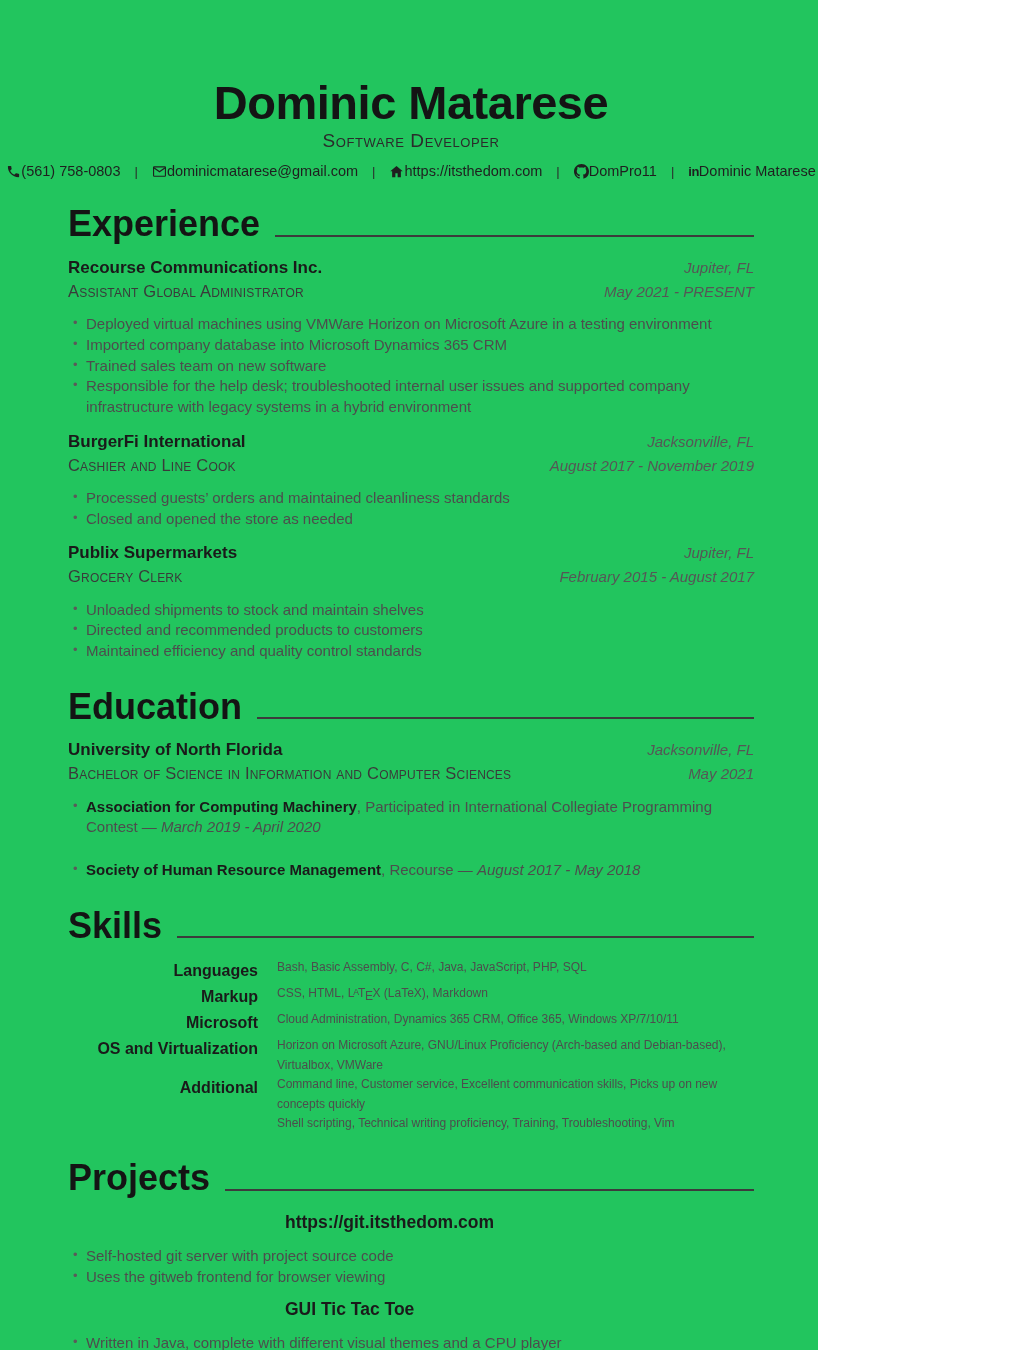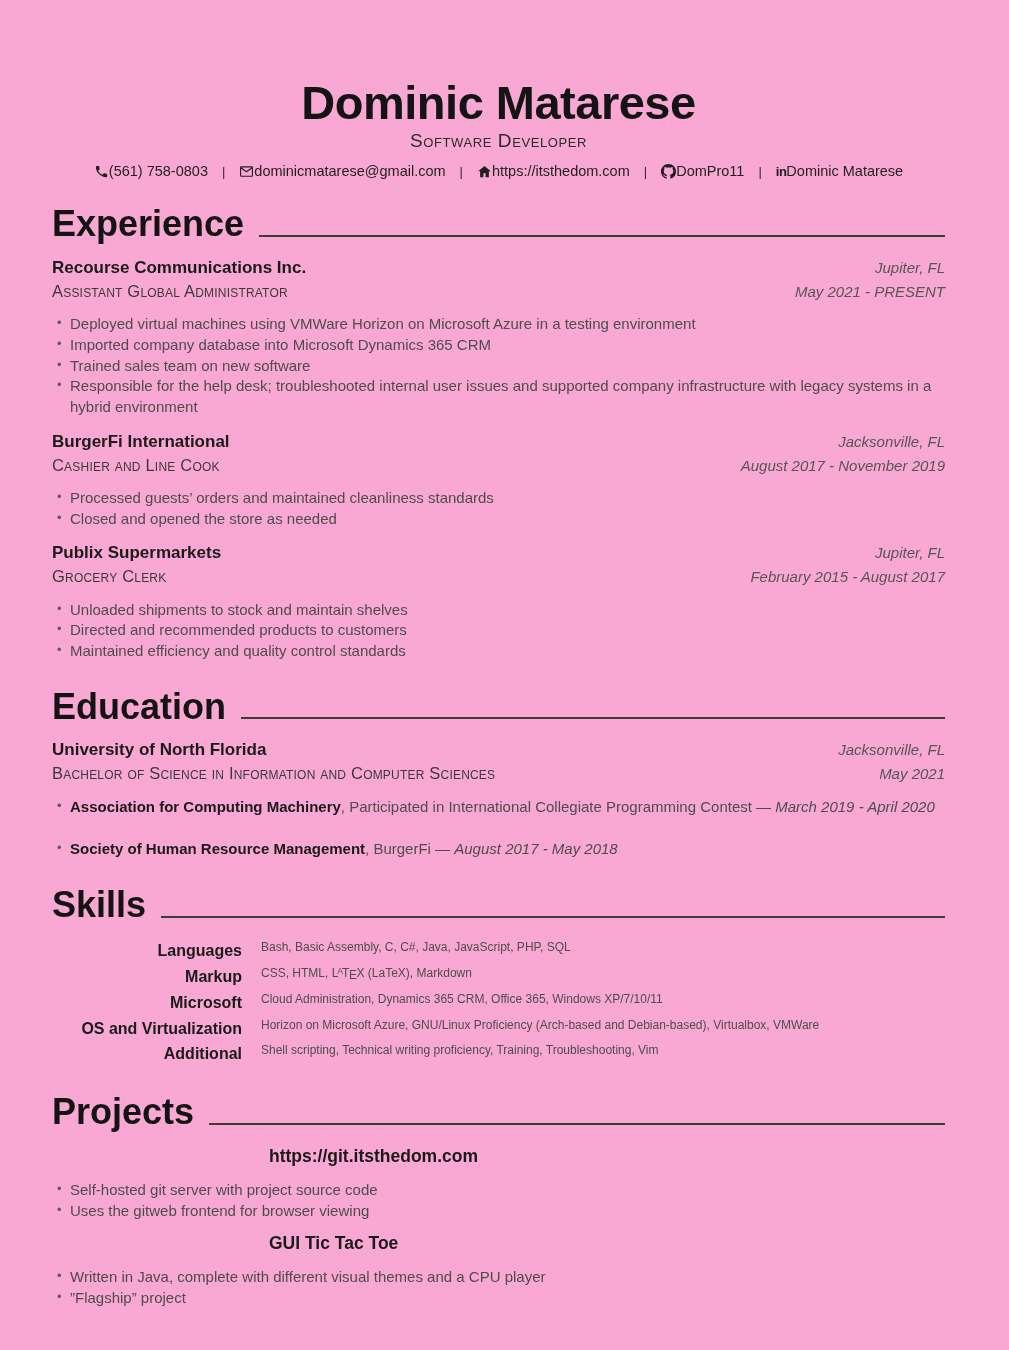--- a/index.html
+++ b/index.html
@@ -1,19 +1,19 @@
 <!DOCTYPE html>
 <html><head>
 <meta charset="utf-8">
 <style>
   html,body{margin:0;padding:0;background:#ffffff;}
   .page{
-    width:1009px;height:1350px;box-sizing:border-box;
-    background:#f9a8d4;
-    padding:78px 64px 30px 52px;
+    width:818px;height:1350px;box-sizing:border-box;
+    background:#22c55e;
+    padding:78px 64px 30px 68px;
     font-family:"Liberation Sans","DejaVu Sans",sans-serif;
     color:#4d4d4d;
     overflow:hidden;
   }
   
   .hdr{text-align:center;}
   .name{font-size:47px;font-weight:700;color:#141414;line-height:1.05;letter-spacing:-.5px;margin:0;}
   .subtitle{font-variant:small-caps;font-size:19px;color:#2b2b2b;letter-spacing:.6px;margin-top:3px;}
   .contact{display:flex;justify-content:center;align-items:center;font-size:14.5px;color:#1f1f1f;margin-top:11px;white-space:nowrap;}
   .contact .item{display:inline-flex;align-items:center;}
@@ -171,21 +171,21 @@
     </div>
     <div class="row2">
       <span class="role">Bachelor of Science in Information and Computer Sciences</span>
       <span class="dates">May 2021</span>
     </div>
     <ul class="bullets">
       <li>
         <span class="club-lead">Association for Computing Machinery</span><span>, Participated in International Collegiate Programming Contest — </span><span class="club-date">March 2019 - April 2020</span>
       </li>
       <li class="club-gap">
-        <span class="club-lead">Society of Human Resource Management</span><span>, BurgerFi — </span><span class="club-date">August 2017 - May 2018</span>
+        <span class="club-lead">Society of Human Resource Management</span><span>, Recourse — </span><span class="club-date">August 2017 - May 2018</span>
       </li>
     </ul>
   </div>
 
   <div class="sec-head">
     <h2>Skills</h2>
     <div class="rule"></div>
   </div>
 
   <div class="skills">
@@ -201,20 +201,21 @@
       <span class="skill-label">Microsoft</span>
       <span class="skill-value">Cloud Administration, Dynamics 365 CRM, Office 365, Windows XP/7/10/11</span>
     </div>
     <div class="skill-row">
       <span class="skill-label">OS and Virtualization</span>
       <span class="skill-value">Horizon on Microsoft Azure, GNU/Linux Proficiency (Arch-based and Debian-based), Virtualbox, VMWare</span>
     </div>
     <div class="skill-row">
       <span class="skill-label">Additional</span>
       <span class="skill-value">
+        <div>Command line, Customer service, Excellent communication skills, Picks up on new concepts quickly</div>
         <div>Shell scripting, Technical writing proficiency, Training, Troubleshooting, Vim</div>
       </span>
     </div>
   </div>
 
   <div class="sec-head">
     <h2>Projects</h2>
     <div class="rule"></div>
   </div>
 

